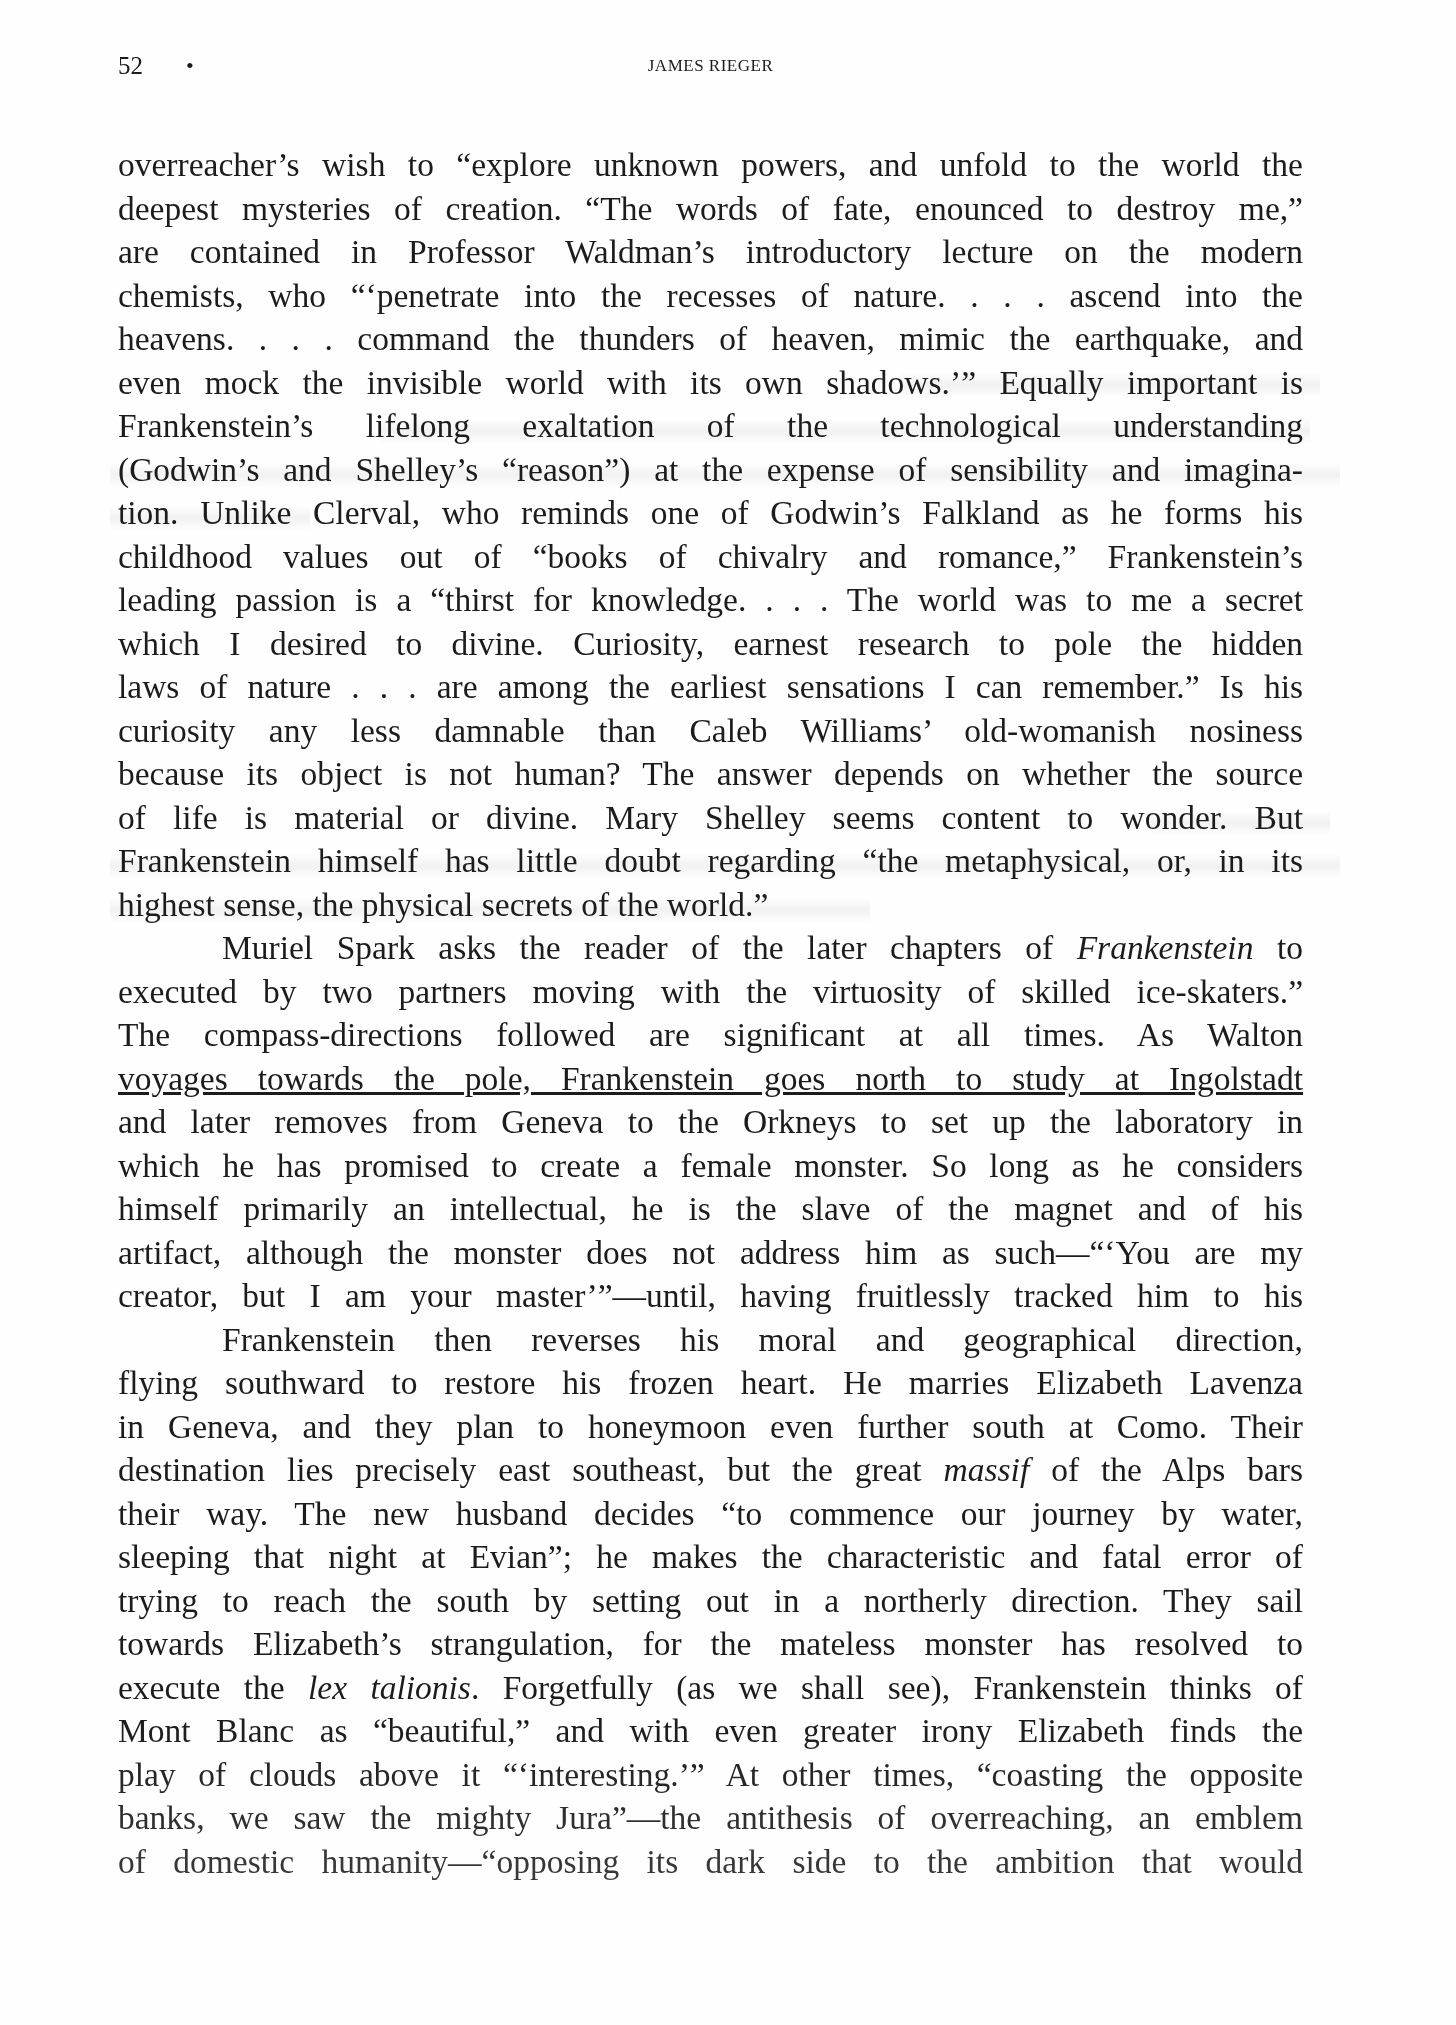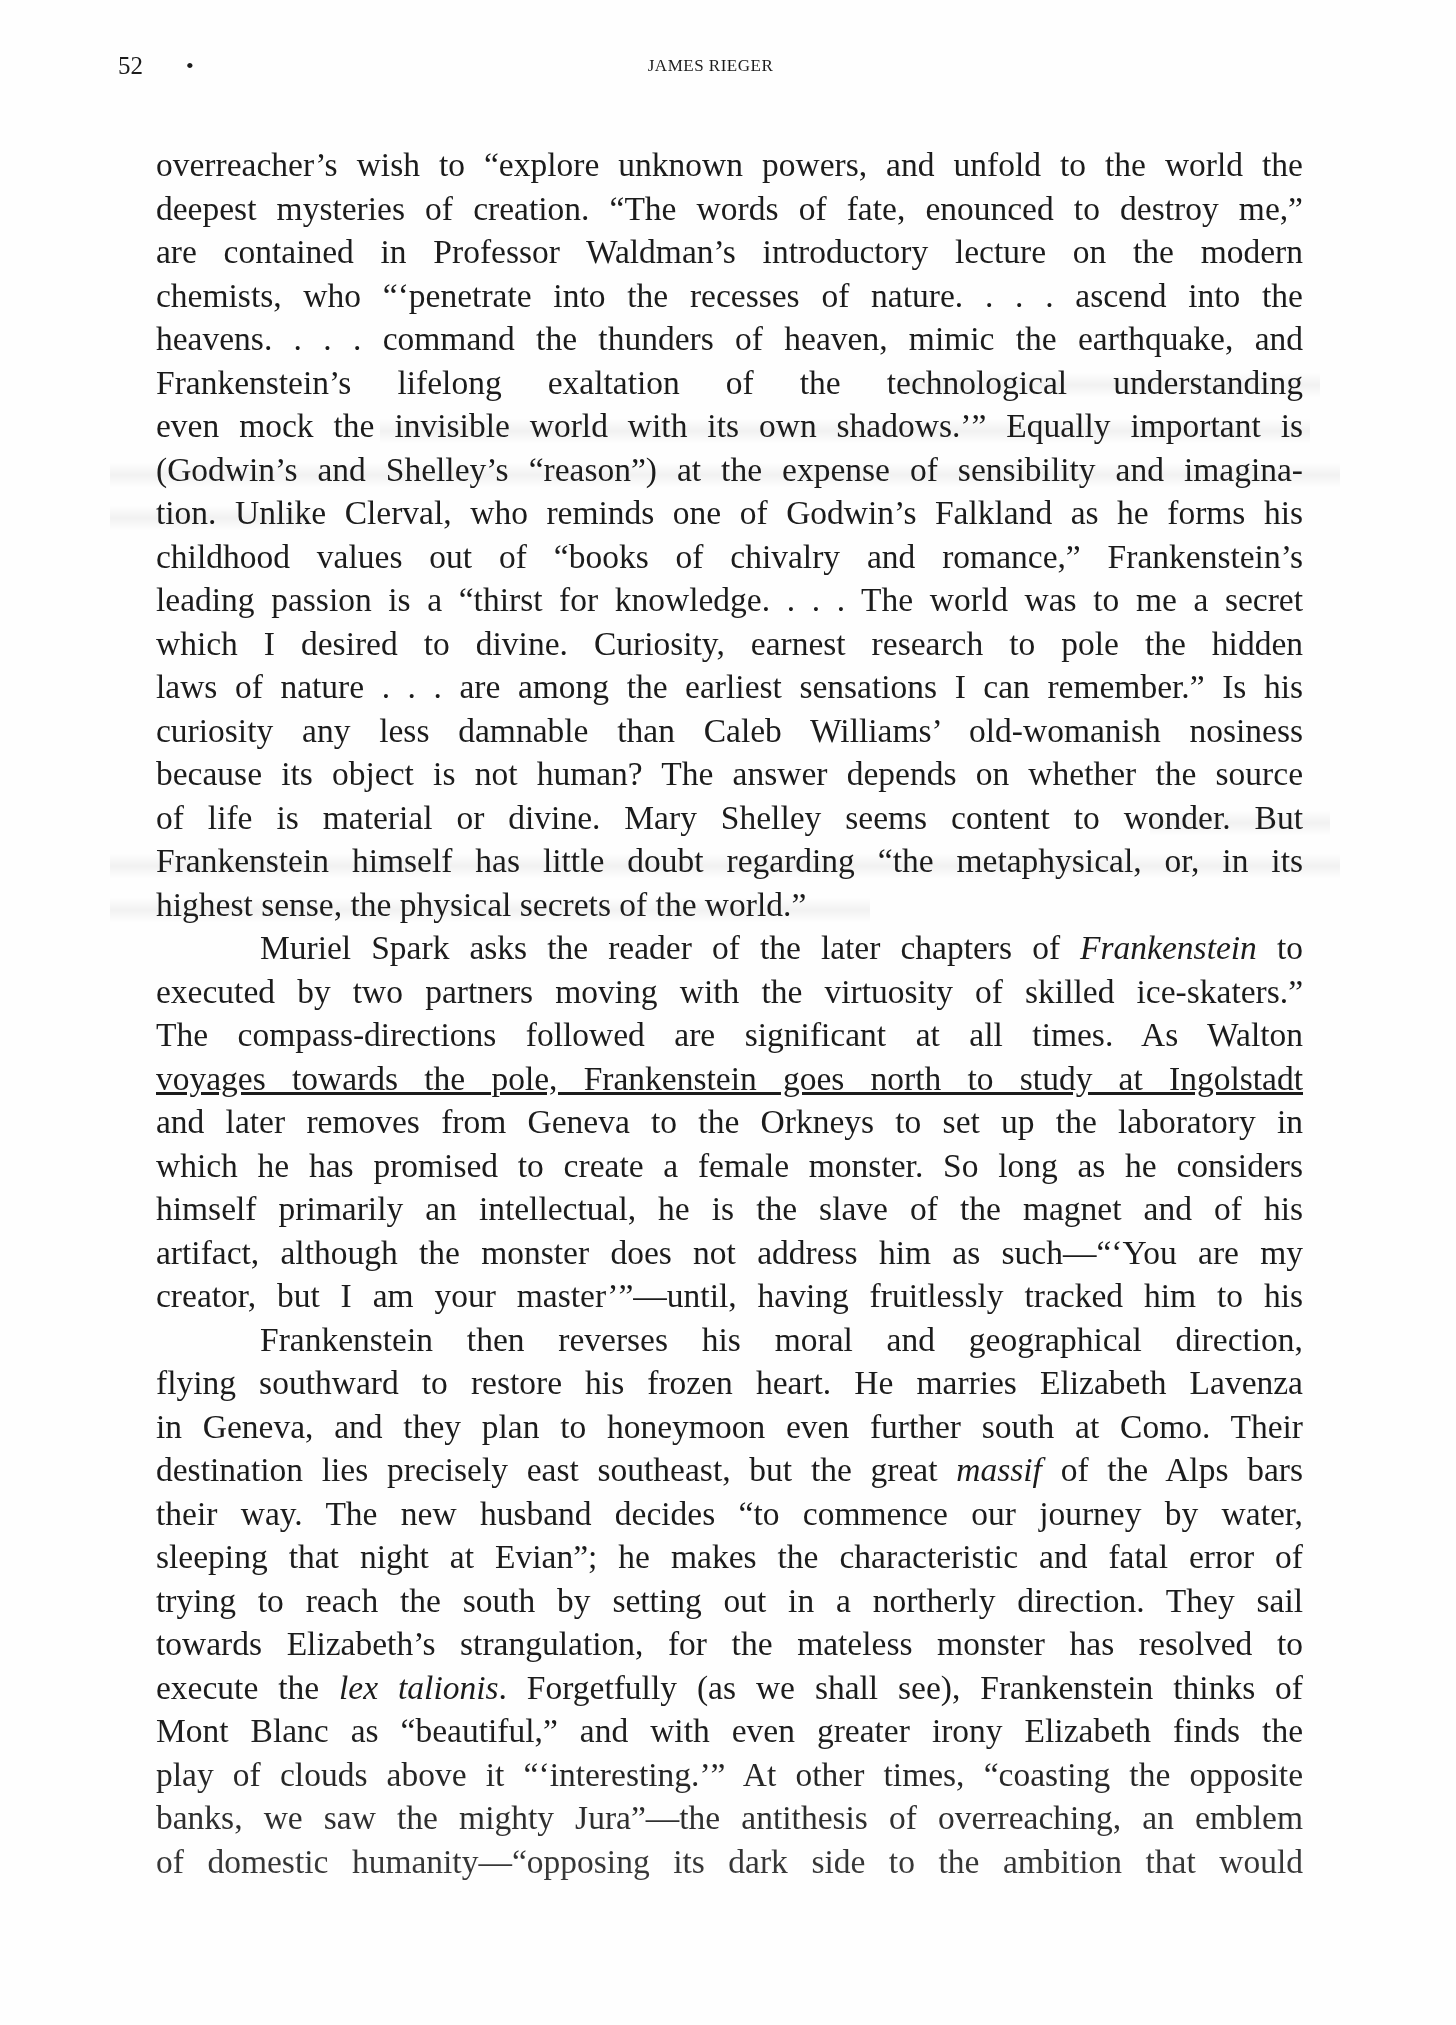--- a/index.html
+++ b/index.html
@@ -58,21 +58,20 @@
     font-size: 33.5px;
     line-height: 43.5px;
   }
   .line {
     display: block;
     white-space: nowrap;
     text-align: justify;
     text-align-last: justify;
     height: 43.5px;
     overflow: visible;
-    margin-left: 38px;
   }
   .line.last {
     text-align: left;
     text-align-last: left;
   }
   .line.indent {
     padding-left: 104px;
   }
   .it { font-style: italic; }
   
@@ -109,22 +108,22 @@
   <div class="shadow-band" style="left:1150px; width:180px; top:810px;"></div>
   <div class="shadow-band" style="left:110px; width:1230px; top:853px;"></div>
   <div class="shadow-band" style="left:110px; width:760px; top:897px;"></div>
 
   <div class="body-text" id="body-text">
       <div class="line" style="white-space: normal;">overreacher’s wish to “explore unknown powers, and unfold to the world the</div>
       <div class="line" style="white-space: normal;">deepest mysteries of creation. “The words of fate, enounced to destroy me,”</div>
       <div class="line" style="white-space: normal;">are contained in Professor Waldman’s introductory lecture on the modern</div>
       <div class="line" style="white-space: normal;">chemists, who “‘penetrate into the recesses of nature. . . . ascend into the</div>
       <div class="line" style="white-space: normal;">heavens. . . . command the thunders of heaven, mimic the earthquake, and</div>
+      <div class="line" style="white-space: normal;">even mock the invisible world with its own shadows.’” Equally important is</div>
       <div class="line" style="white-space: normal;">Frankenstein’s lifelong exaltation of the technological understanding</div>
-      <div class="line" style="white-space: normal;">even mock the invisible world with its own shadows.’” Equally important is</div>
       <div class="line" style="white-space: normal;">(Godwin’s and Shelley’s “reason”) at the expense of sensibility and imagina-</div>
       <div class="line" style="white-space: normal;">tion. Unlike Clerval, who reminds one of Godwin’s Falkland as he forms his</div>
       <div class="line" style="white-space: normal;">childhood values out of “books of chivalry and romance,” Frankenstein’s</div>
       <div class="line" style="white-space: normal;">leading passion is a “thirst for knowledge. . . . The world was to me a secret</div>
       <div class="line" style="white-space: normal;">which I desired to divine. Curiosity, earnest research to pole the hidden</div>
       <div class="line" style="white-space: normal;">laws of nature . . . are among the earliest sensations I can remember.” Is his</div>
       <div class="line" style="white-space: normal;">curiosity any less damnable than Caleb Williams’ old-womanish nosiness</div>
       <div class="line" style="white-space: normal;">because its object is not human? The answer depends on whether the source</div>
       <div class="line" style="white-space: normal;">of life is material or divine. Mary Shelley seems content to wonder. But</div>
       <div class="line" style="white-space: normal;">Frankenstein himself has little doubt regarding “the metaphysical, or, in its</div>

